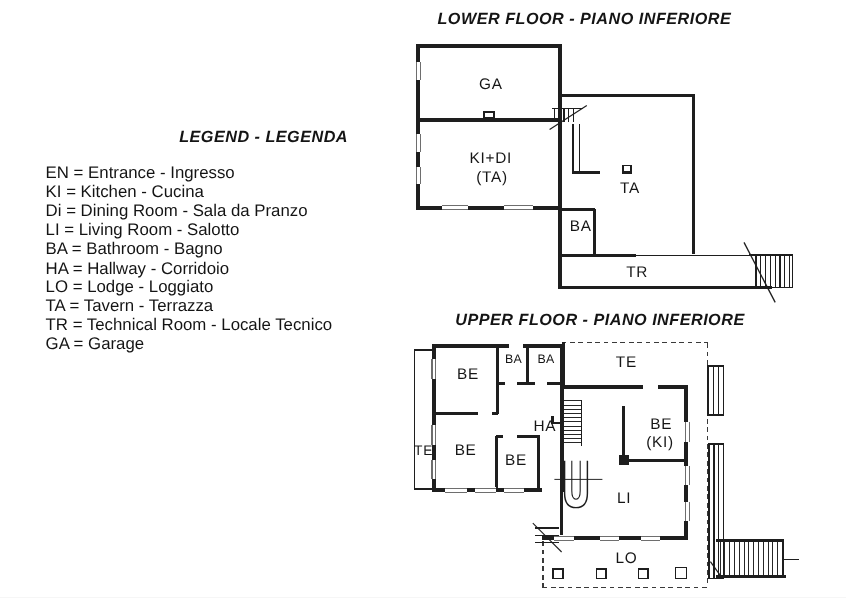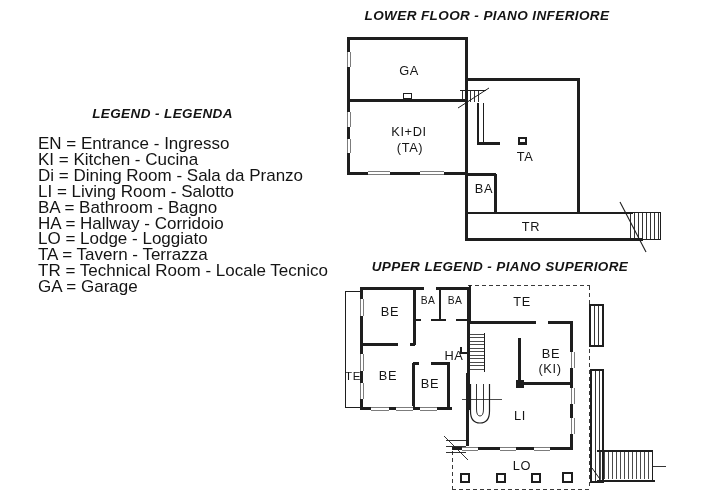--- a/index.html
+++ b/index.html
@@ -7,26 +7,26 @@
     position:relative;width:705px;height:498px;background:#ffffff;
     font-family:"Liberation Sans",sans-serif;color:#111;overflow:hidden;
     outline:1px solid #cfcfcf;
   }
   .plan-title{
     position:absolute;text-align:center;
     font-style:italic;font-weight:bold;font-size:13.5px;letter-spacing:.4px;
     color:#141414;white-space:nowrap;
   }
   .legend-title{
-    position:absolute;left:35px;top:106px;width:255px;text-align:center;
+    position:absolute;left:35px;top:106px;width:255px;text-align:right;
     font-style:italic;font-weight:bold;font-size:13.5px;letter-spacing:.4px;color:#141414;
   }
   .legend-list{
     position:absolute;left:38px;top:136px;
-    font-size:17px;line-height:15.9px;color:#141414;white-space:nowrap;
+    font-size:14px;line-height:15.9px;color:#141414;white-space:nowrap;
   }
   .rlabel{
     position:absolute;transform:translate(-50%,-50%);
     font-size:12.8px;letter-spacing:.6px;color:#161616;white-space:nowrap;
   }
   .rlabel.small{font-size:10.3px;letter-spacing:.3px;}
   .rlabel.mid{font-size:11.5px;}
   svg.plan{position:absolute;left:0;top:0;}
 </style>
 </head>
@@ -268,21 +268,21 @@
     <div>LI = Living Room - Salotto</div>
     <div>BA = Bathroom - Bagno</div>
     <div>HA = Hallway - Corridoio</div>
     <div>LO = Lodge - Loggiato</div>
     <div>TA = Tavern - Terrazza</div>
     <div>TR = Technical Room - Locale Tecnico</div>
     <div>GA = Garage</div>
   </div>
 
   <div class="plan-title" style="left:337px;top:8px;width:300px">LOWER FLOOR - PIANO INFERIORE</div>
-  <div class="plan-title" style="left:350px;top:259px;width:300px">UPPER LEGEND - PIANO SUPERIORE</div>
+  <div class="plan-title" style="left:350px;top:259px;width:300px">UPPER FLOOR - PIANO INFERIORE</div>
 
   <div class="rlabel" style="left:409px;top:70px">GA</div>
   <div class="rlabel" style="left:409px;top:131px">KI+DI</div>
   <div class="rlabel" style="left:410px;top:147px">(TA)</div>
   <div class="rlabel" style="left:525px;top:156px">TA</div>
   <div class="rlabel" style="left:484px;top:188px">BA</div>
   <div class="rlabel" style="left:531px;top:226px">TR</div>
 
   <div class="rlabel mid" style="left:353px;top:376px">TE</div>
   <div class="rlabel" style="left:390px;top:311px">BE</div>

